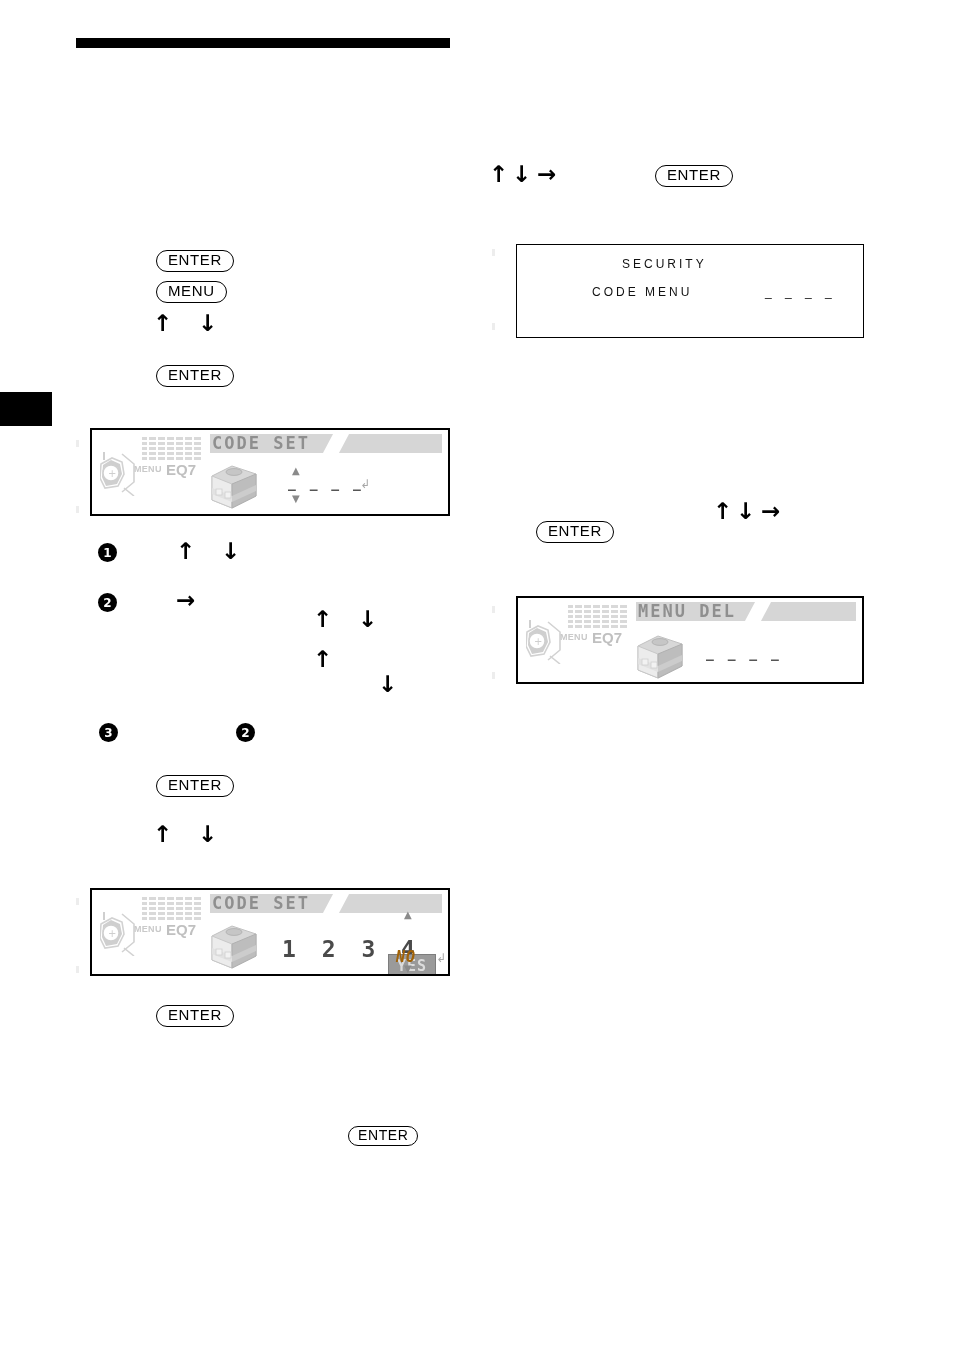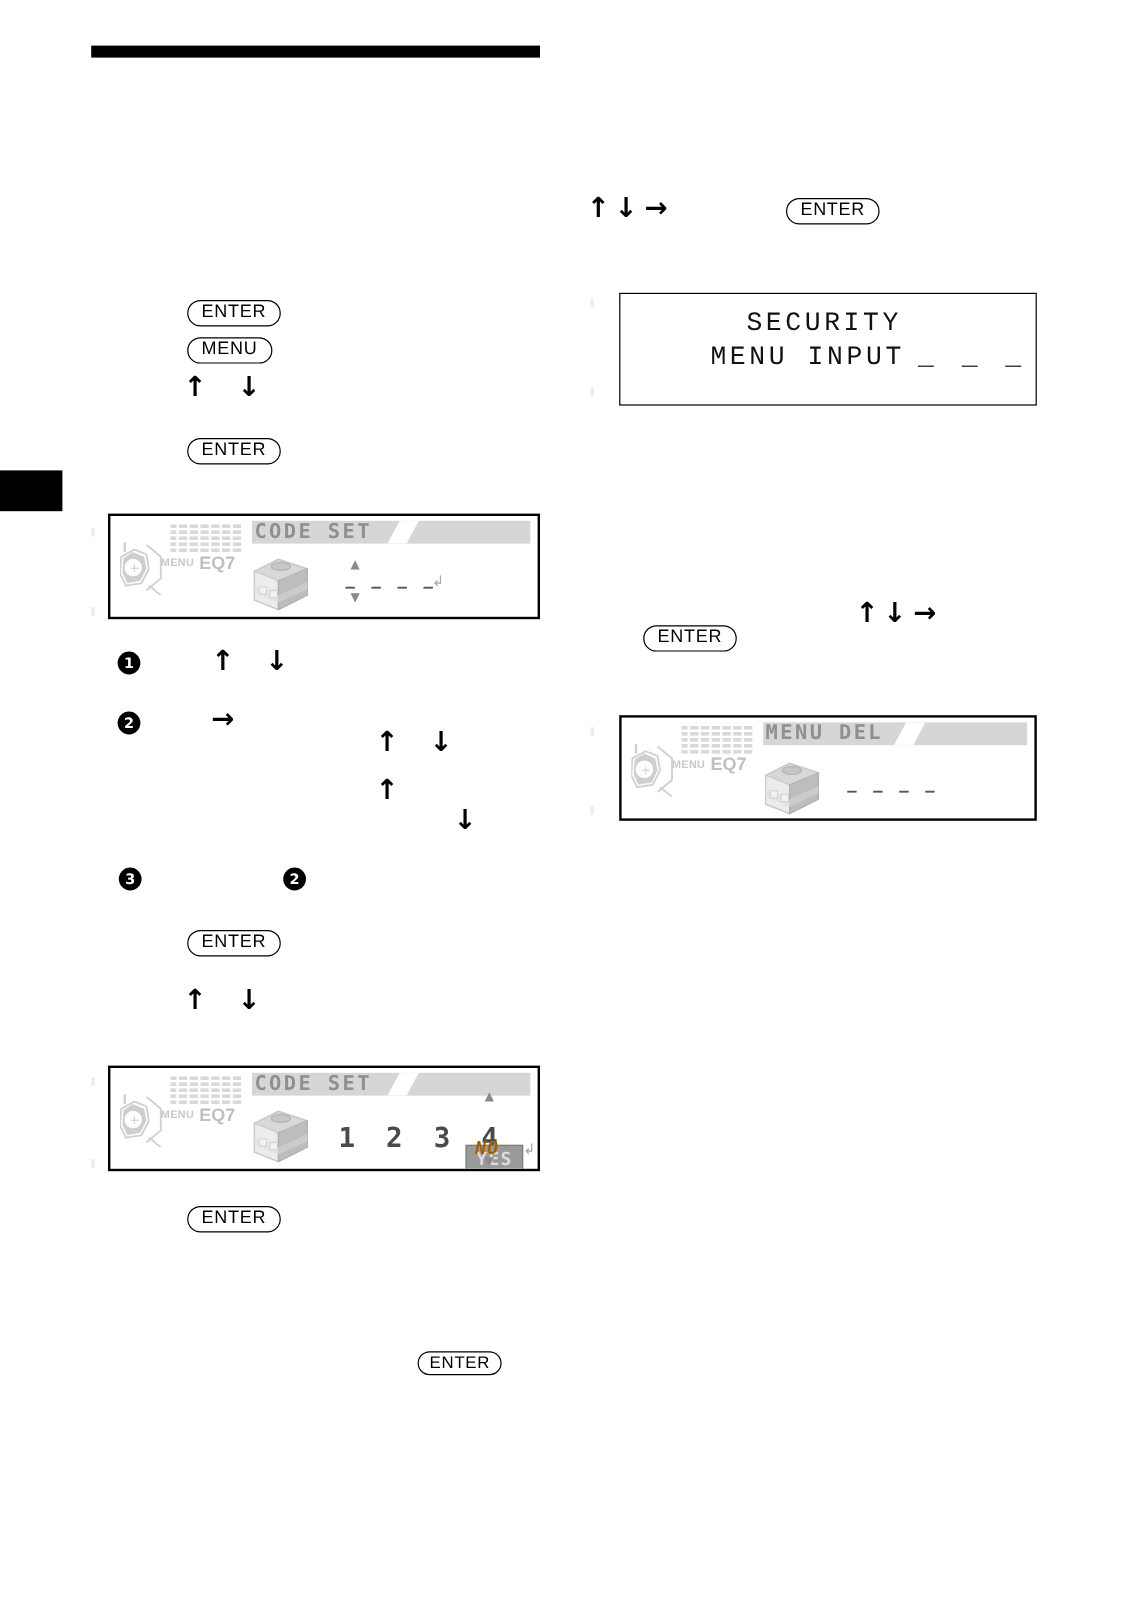--- a/index.html
+++ b/index.html
@@ -67,22 +67,22 @@
           font-family:"DejaVu Sans Mono",monospace;font-size:15px;font-weight:bold;
           color:#dcdcdc;letter-spacing:1px;}
   .notx{position:absolute;font-family:"DejaVu Sans Mono",monospace;font-size:15px;
         font-weight:bold;color:#a16207;letter-spacing:1px;font-style:italic;}
   .tri{position:absolute;font-size:10px;color:#8a8a8a;line-height:1;
        font-family:"DejaVu Sans",sans-serif;}
   .retico{position:absolute;font-size:12px;color:#a8a8a8;line-height:1;
           font-family:"DejaVu Sans",sans-serif;}
 
   
-  .lcdtext{position:absolute;font-family:Liberation Mono, monospace;
-           font-size:22px;letter-spacing:3px;color:#111;white-space:pre;}
+  .lcdtext{position:absolute;font-family:Liberation Sans, sans-serif;
+           font-size:12px;letter-spacing:3px;color:#111;white-space:pre;}
 
   
   .tick{position:absolute;width:3px;height:7px;background:#ededed;}
   .tick-dark{position:absolute;width:22px;height:3px;background:#2b2b2b;}
 </style>
 </head>
 <body>
 
 <div class="top-rule"></div>
 <div class="edge-tab"></div>
@@ -276,21 +276,21 @@
 
 <div class="pill" style="left:655px;top:165px;">ENTER</div>
 
 <div class="tick" style="left:492px;top:249px;"></div>
 <div class="tick" style="left:492px;top:323px;"></div>
 <div class="tick-dark" style="left:516px;top:246px;"></div>
 <div class="tick-dark" style="left:516px;top:334px;"></div>
 <div class="lcd" style="left:516px;top:244px;width:348px;height:94px;">
   <div class="lcd-inner">
     <div class="lcdtext" style="left:105px;top:12px;">SECURITY</div>
-    <div class="lcdtext" style="left:75px;top:40px;">MENU INPUT</div>
+    <div class="lcdtext" style="left:75px;top:40px;">CODE MENU</div>
     <div class="lcdtext" style="left:248px;top:40px;letter-spacing:5px;">_ _ _ _</div>
   </div>
 </div>
 
 <div class="arrow up" style="left:713px;top:500px;">↑</div>
 <div class="arrow down" style="left:736px;top:500px;">↓</div>
 <div class="arrow right" style="left:761px;top:500px;">→</div>
 
 <div class="pill" style="left:536px;top:521px;">ENTER</div>
 

